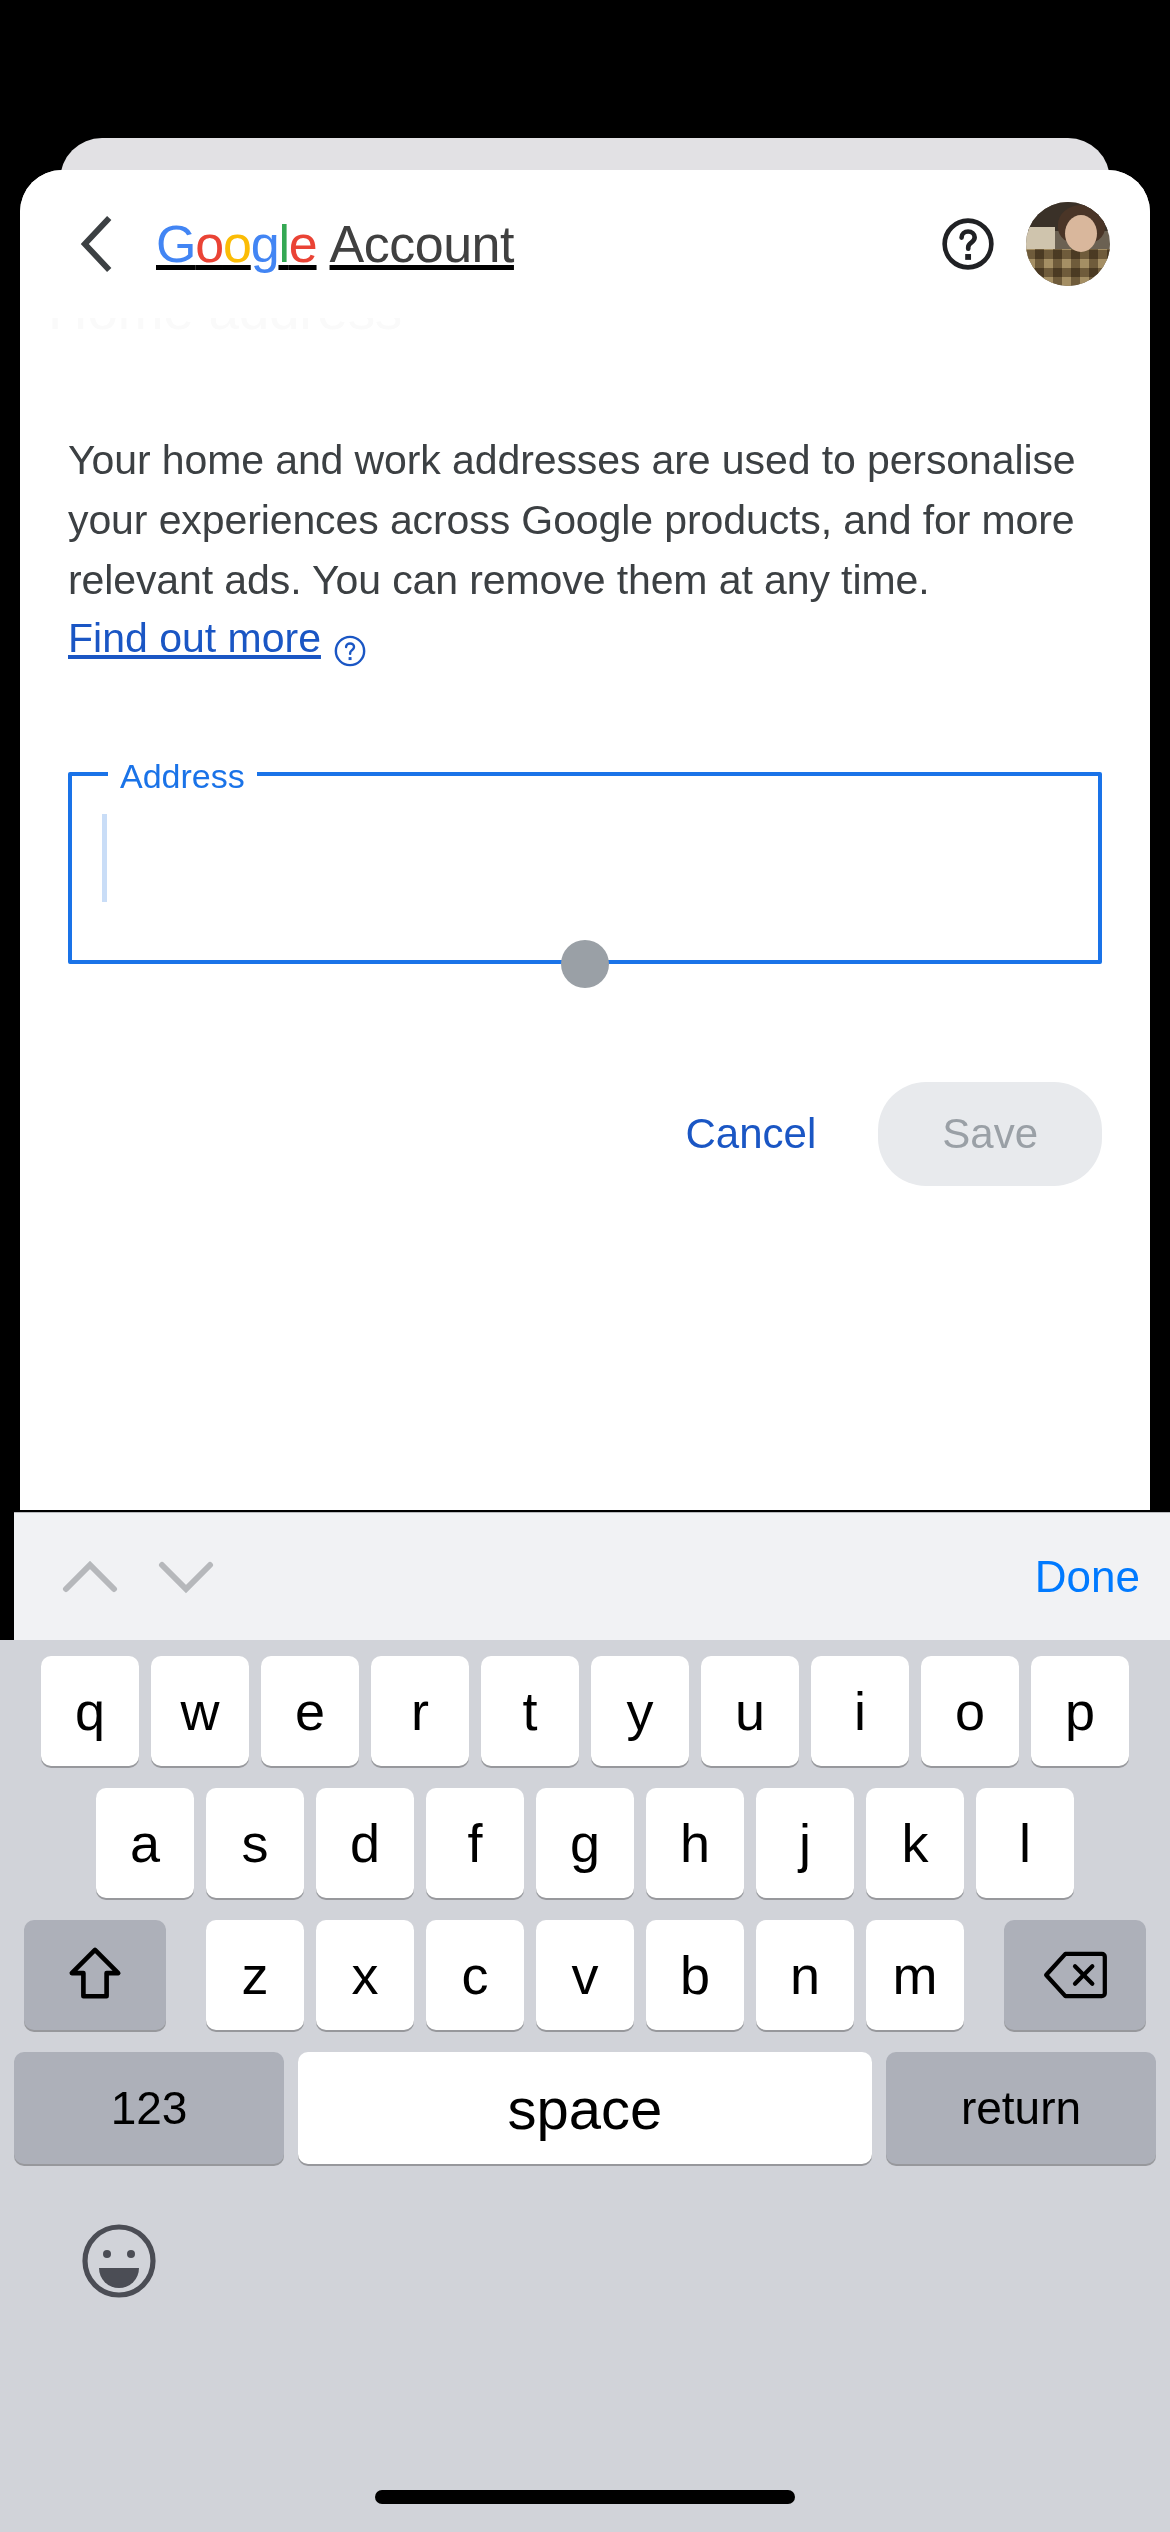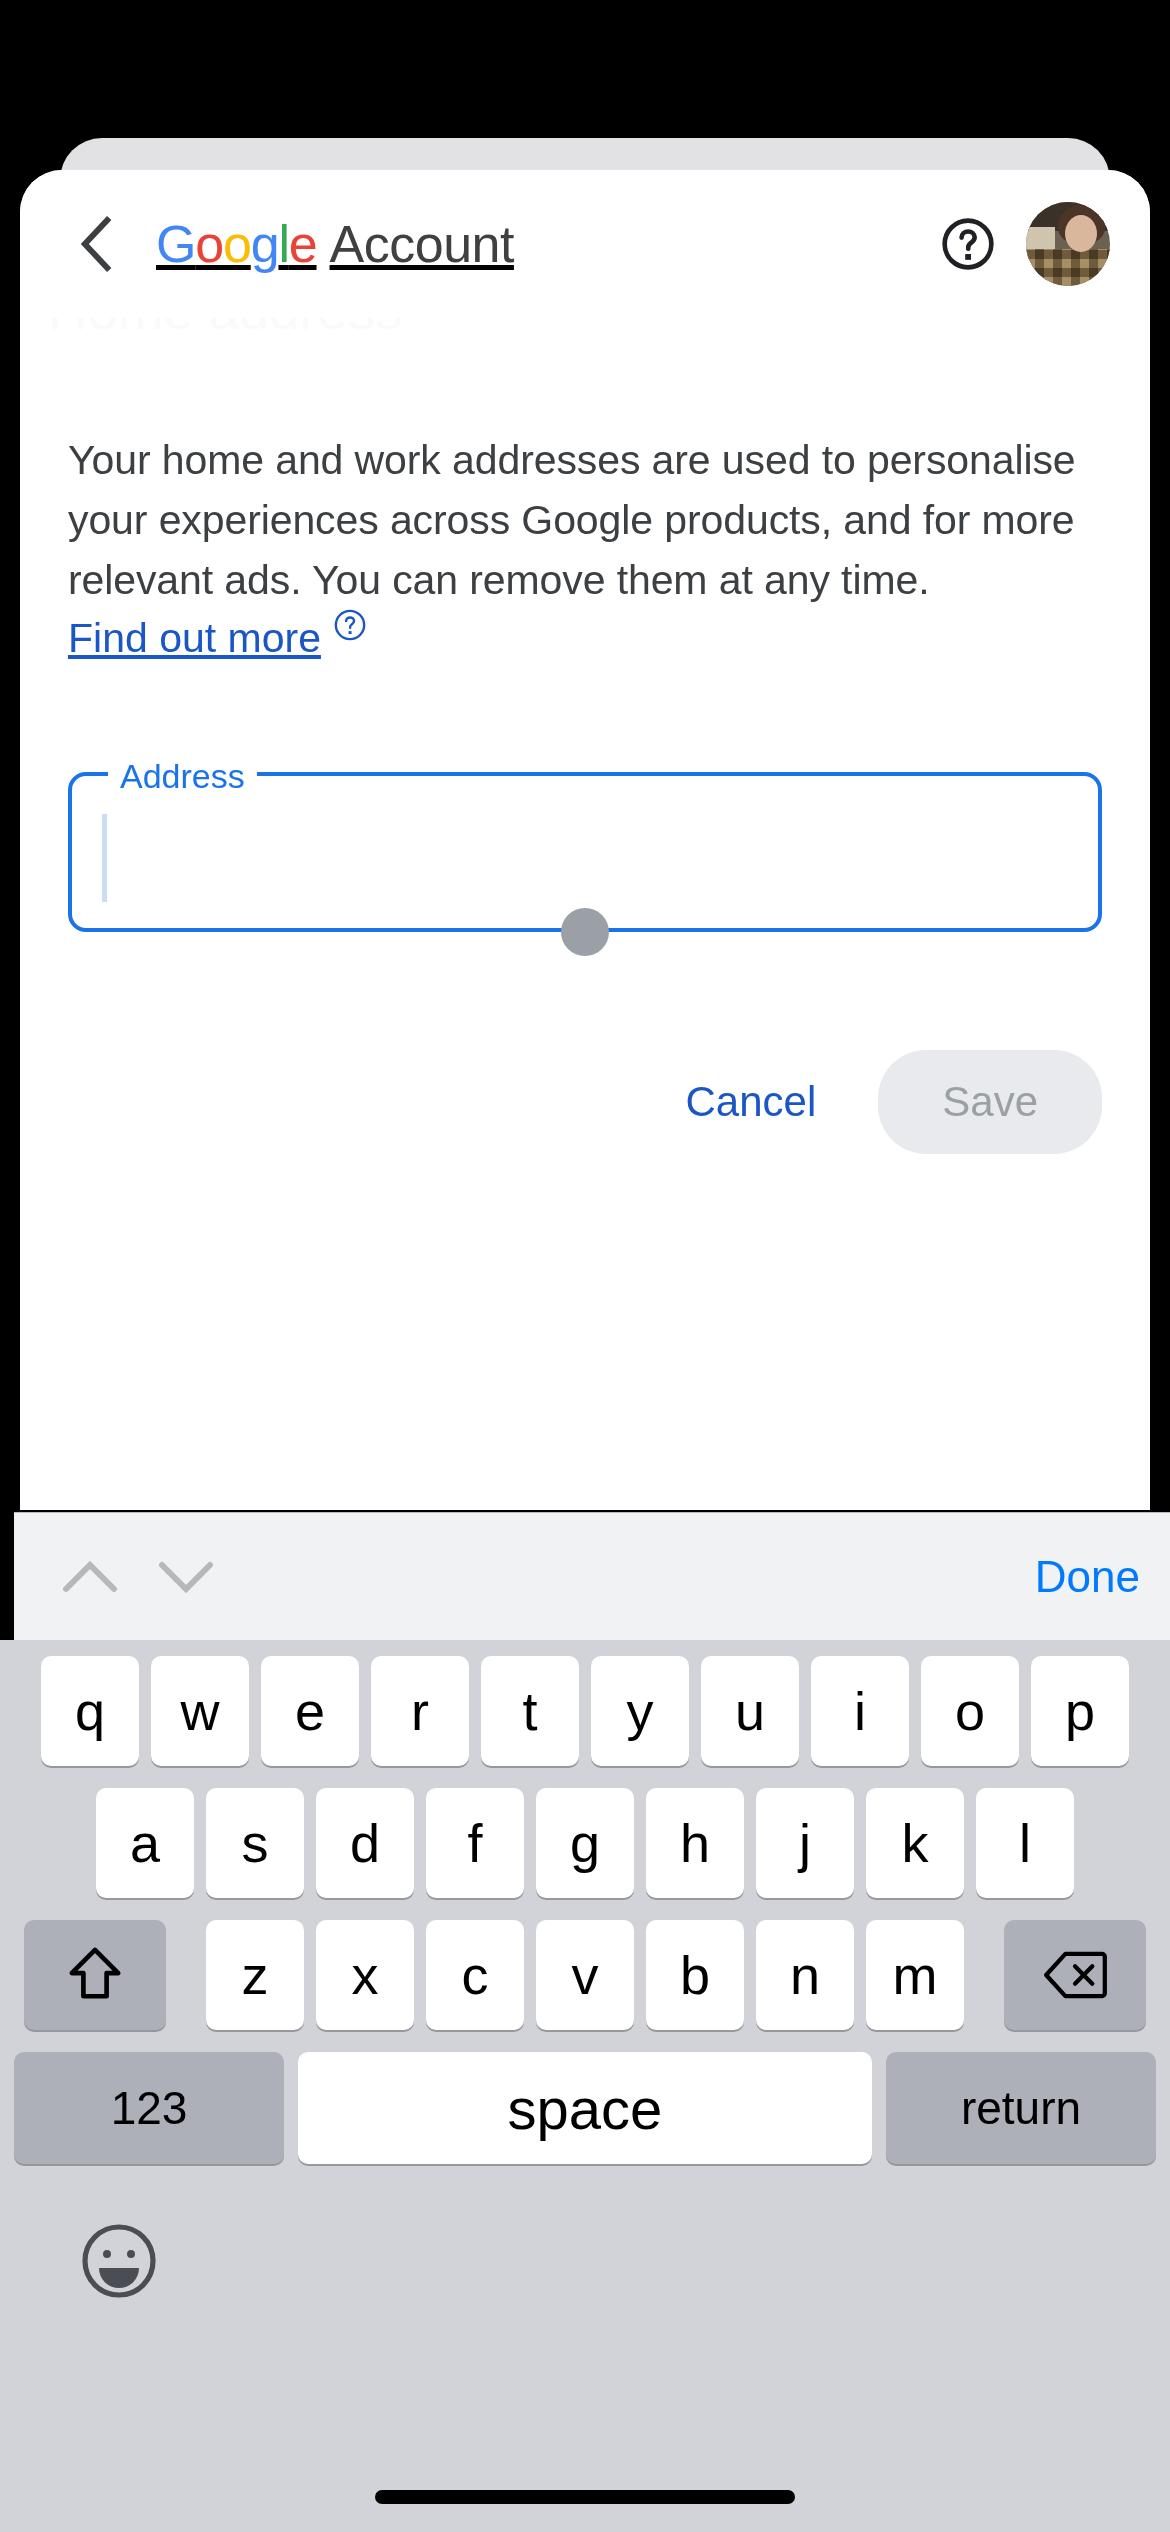--- a/index.html
+++ b/index.html
@@ -66,31 +66,31 @@
   .avatar .bgtop { position:absolute; left:0; top:0; width:100%; height:34%; background:#3a3128; }
   .avatar .bgstripe { position:absolute; left:0; top:30%; width:34%; height:34%; background:#cfc4ad; }
 
   
   .content { position:absolute; left:20px; top:318px; width:1130px; }
   .desc {
     margin:0 48px; padding-top:112px;
     font-size:41px; line-height:60px; color:#3c4043; letter-spacing:-0.1px;
   }
   .findout {
-    margin:0 48px; display:inline-flex; align-items:flex-start; gap:12px;
+    margin:0 48px; display:inline-flex; align-items:flex-end; gap:12px;
     color:#1a56c4; font-size:41px; line-height:60px;
   }
   .findout-row { margin-top:-2px; }
   .q-small { width:34px; height:34px; }
 
   
   .field-wrap { margin:104px 48px 0 48px; position:relative; }
   .tf {
-    position:relative; height:160px;
-    border:4px solid #1a73e8; border-radius:18px;
+    position:relative; height:192px;
+    border:4px solid #1a73e8; border-radius:2px;
     background:#fff;
   }
   .tf-label {
     position:absolute; top:-22px; left:36px; padding:0 12px;
     background:#fff; color:#1a73e8; font-size:34px; line-height:44px;
     white-space:nowrap;
   }
   .caret {
     position:absolute; left:30px; top:38px; width:5px; height:88px;
     background:#c9ddf7;

